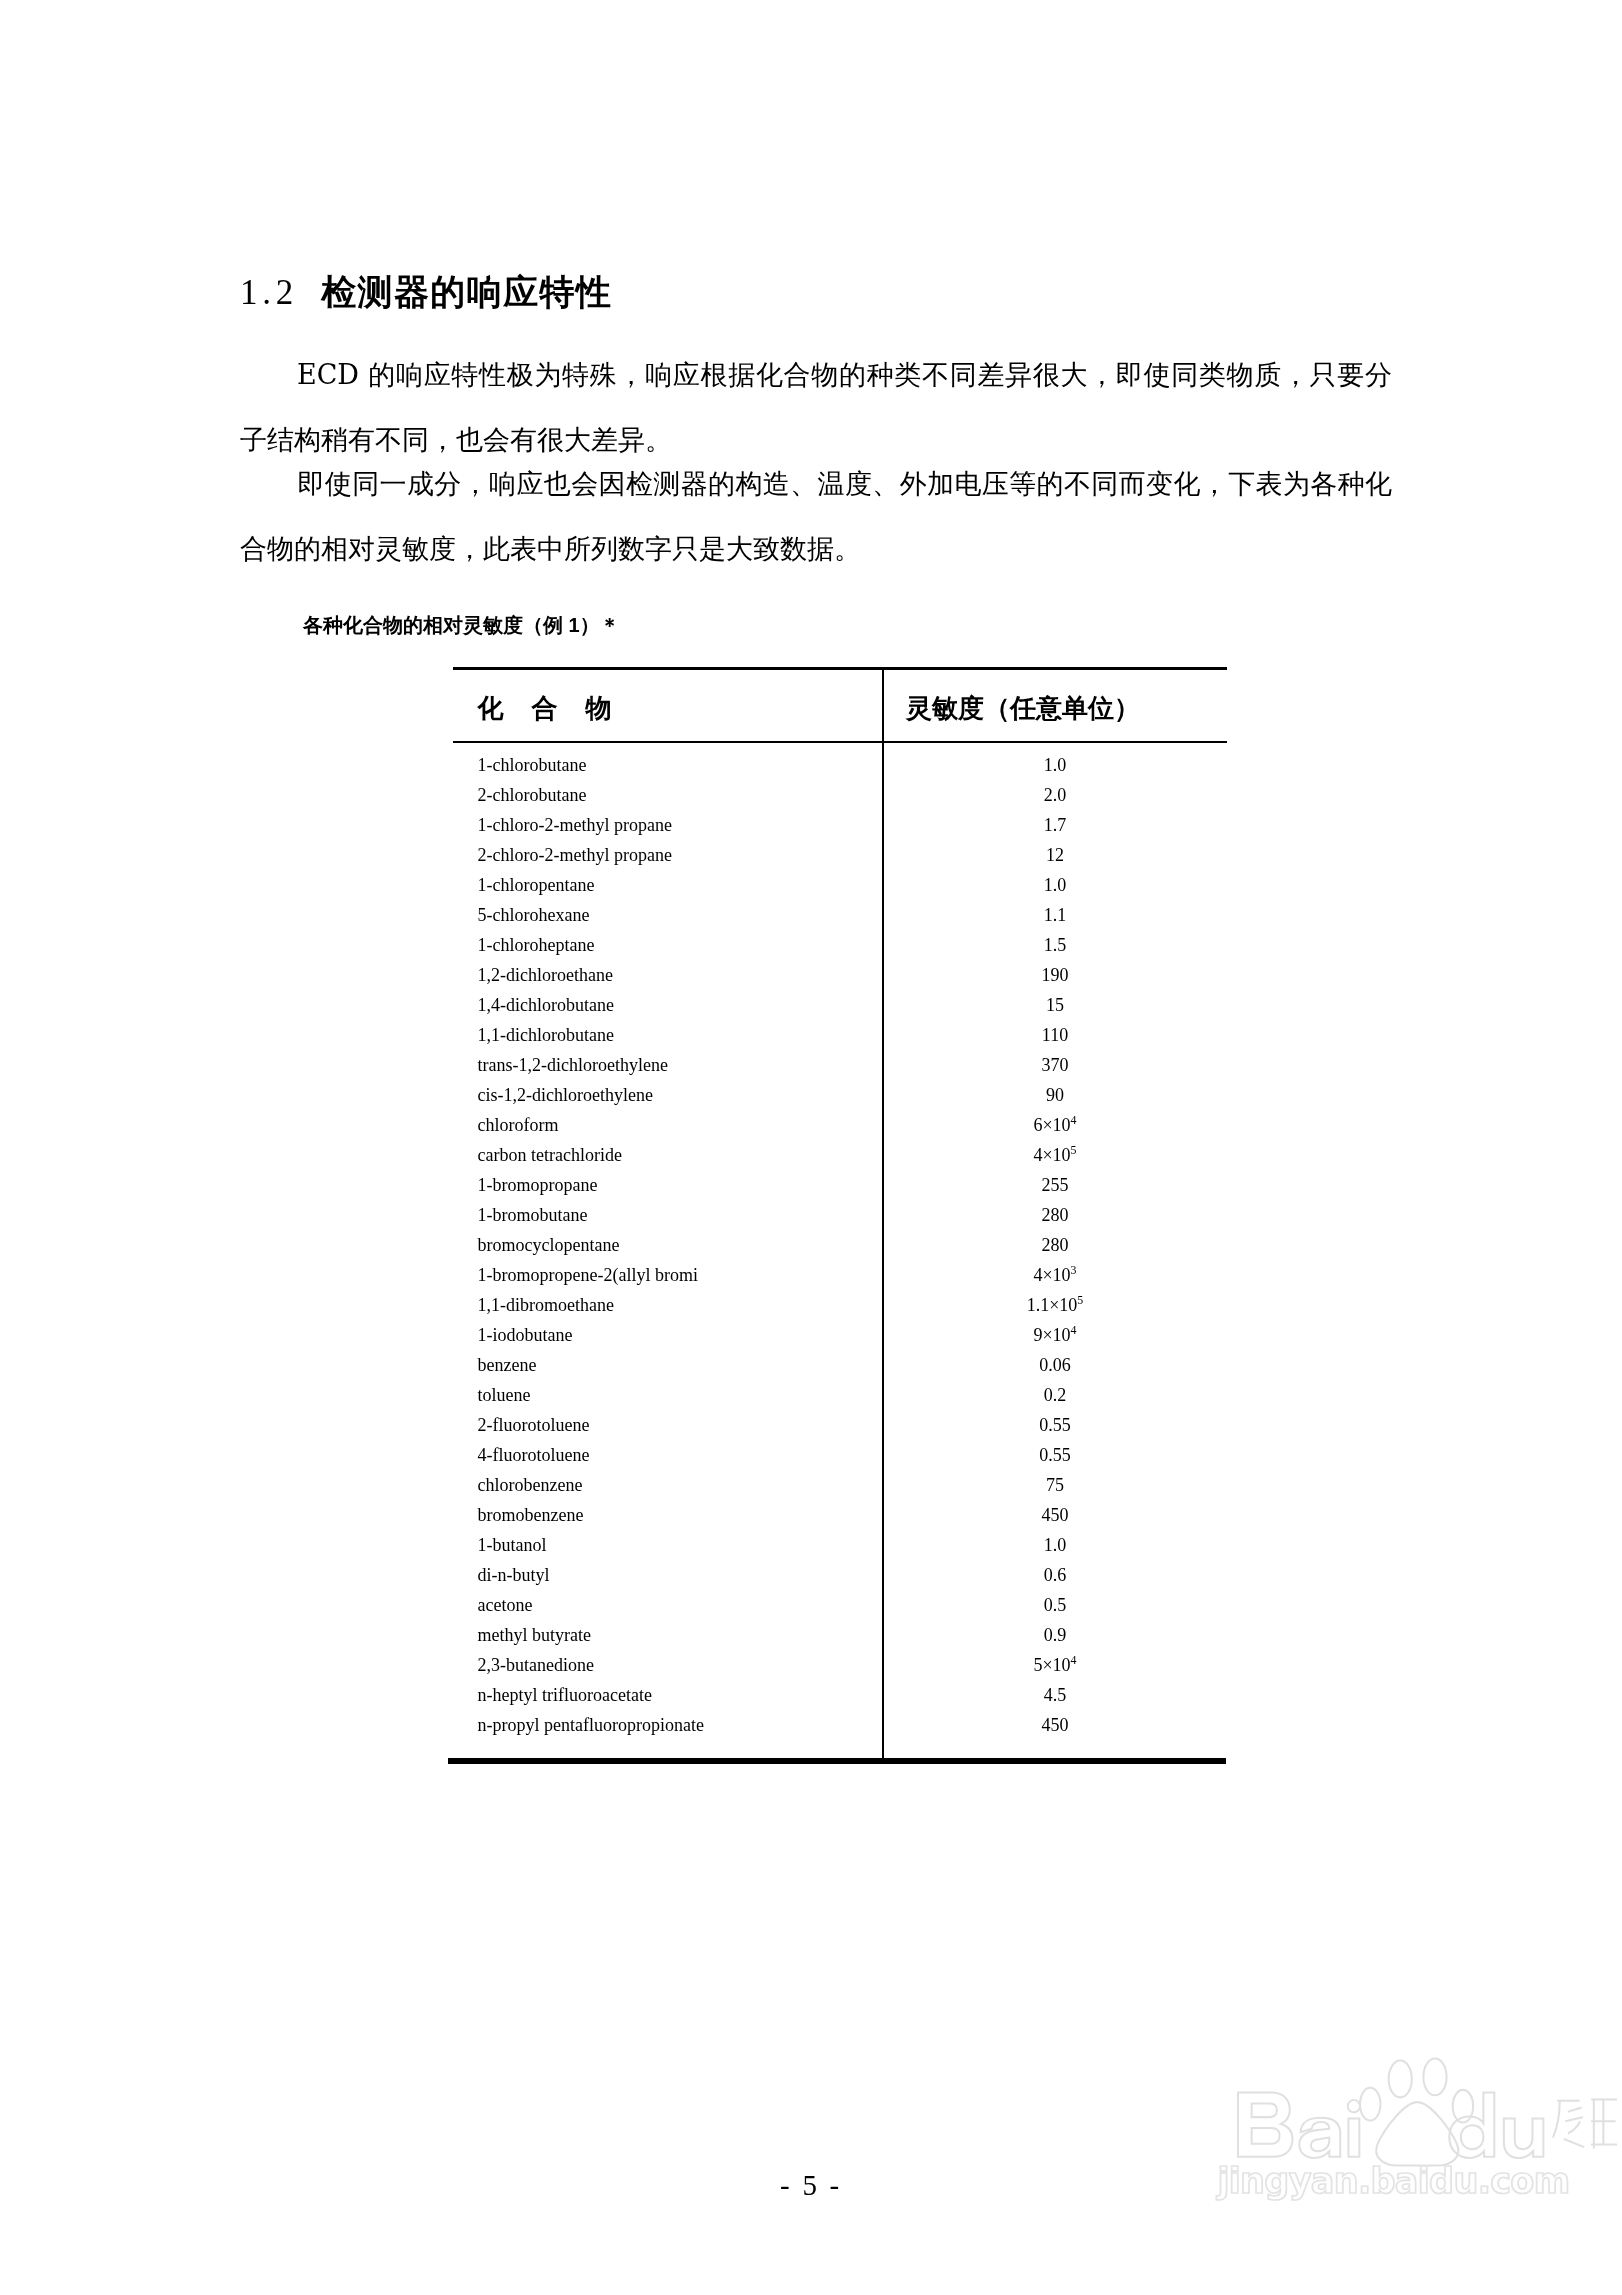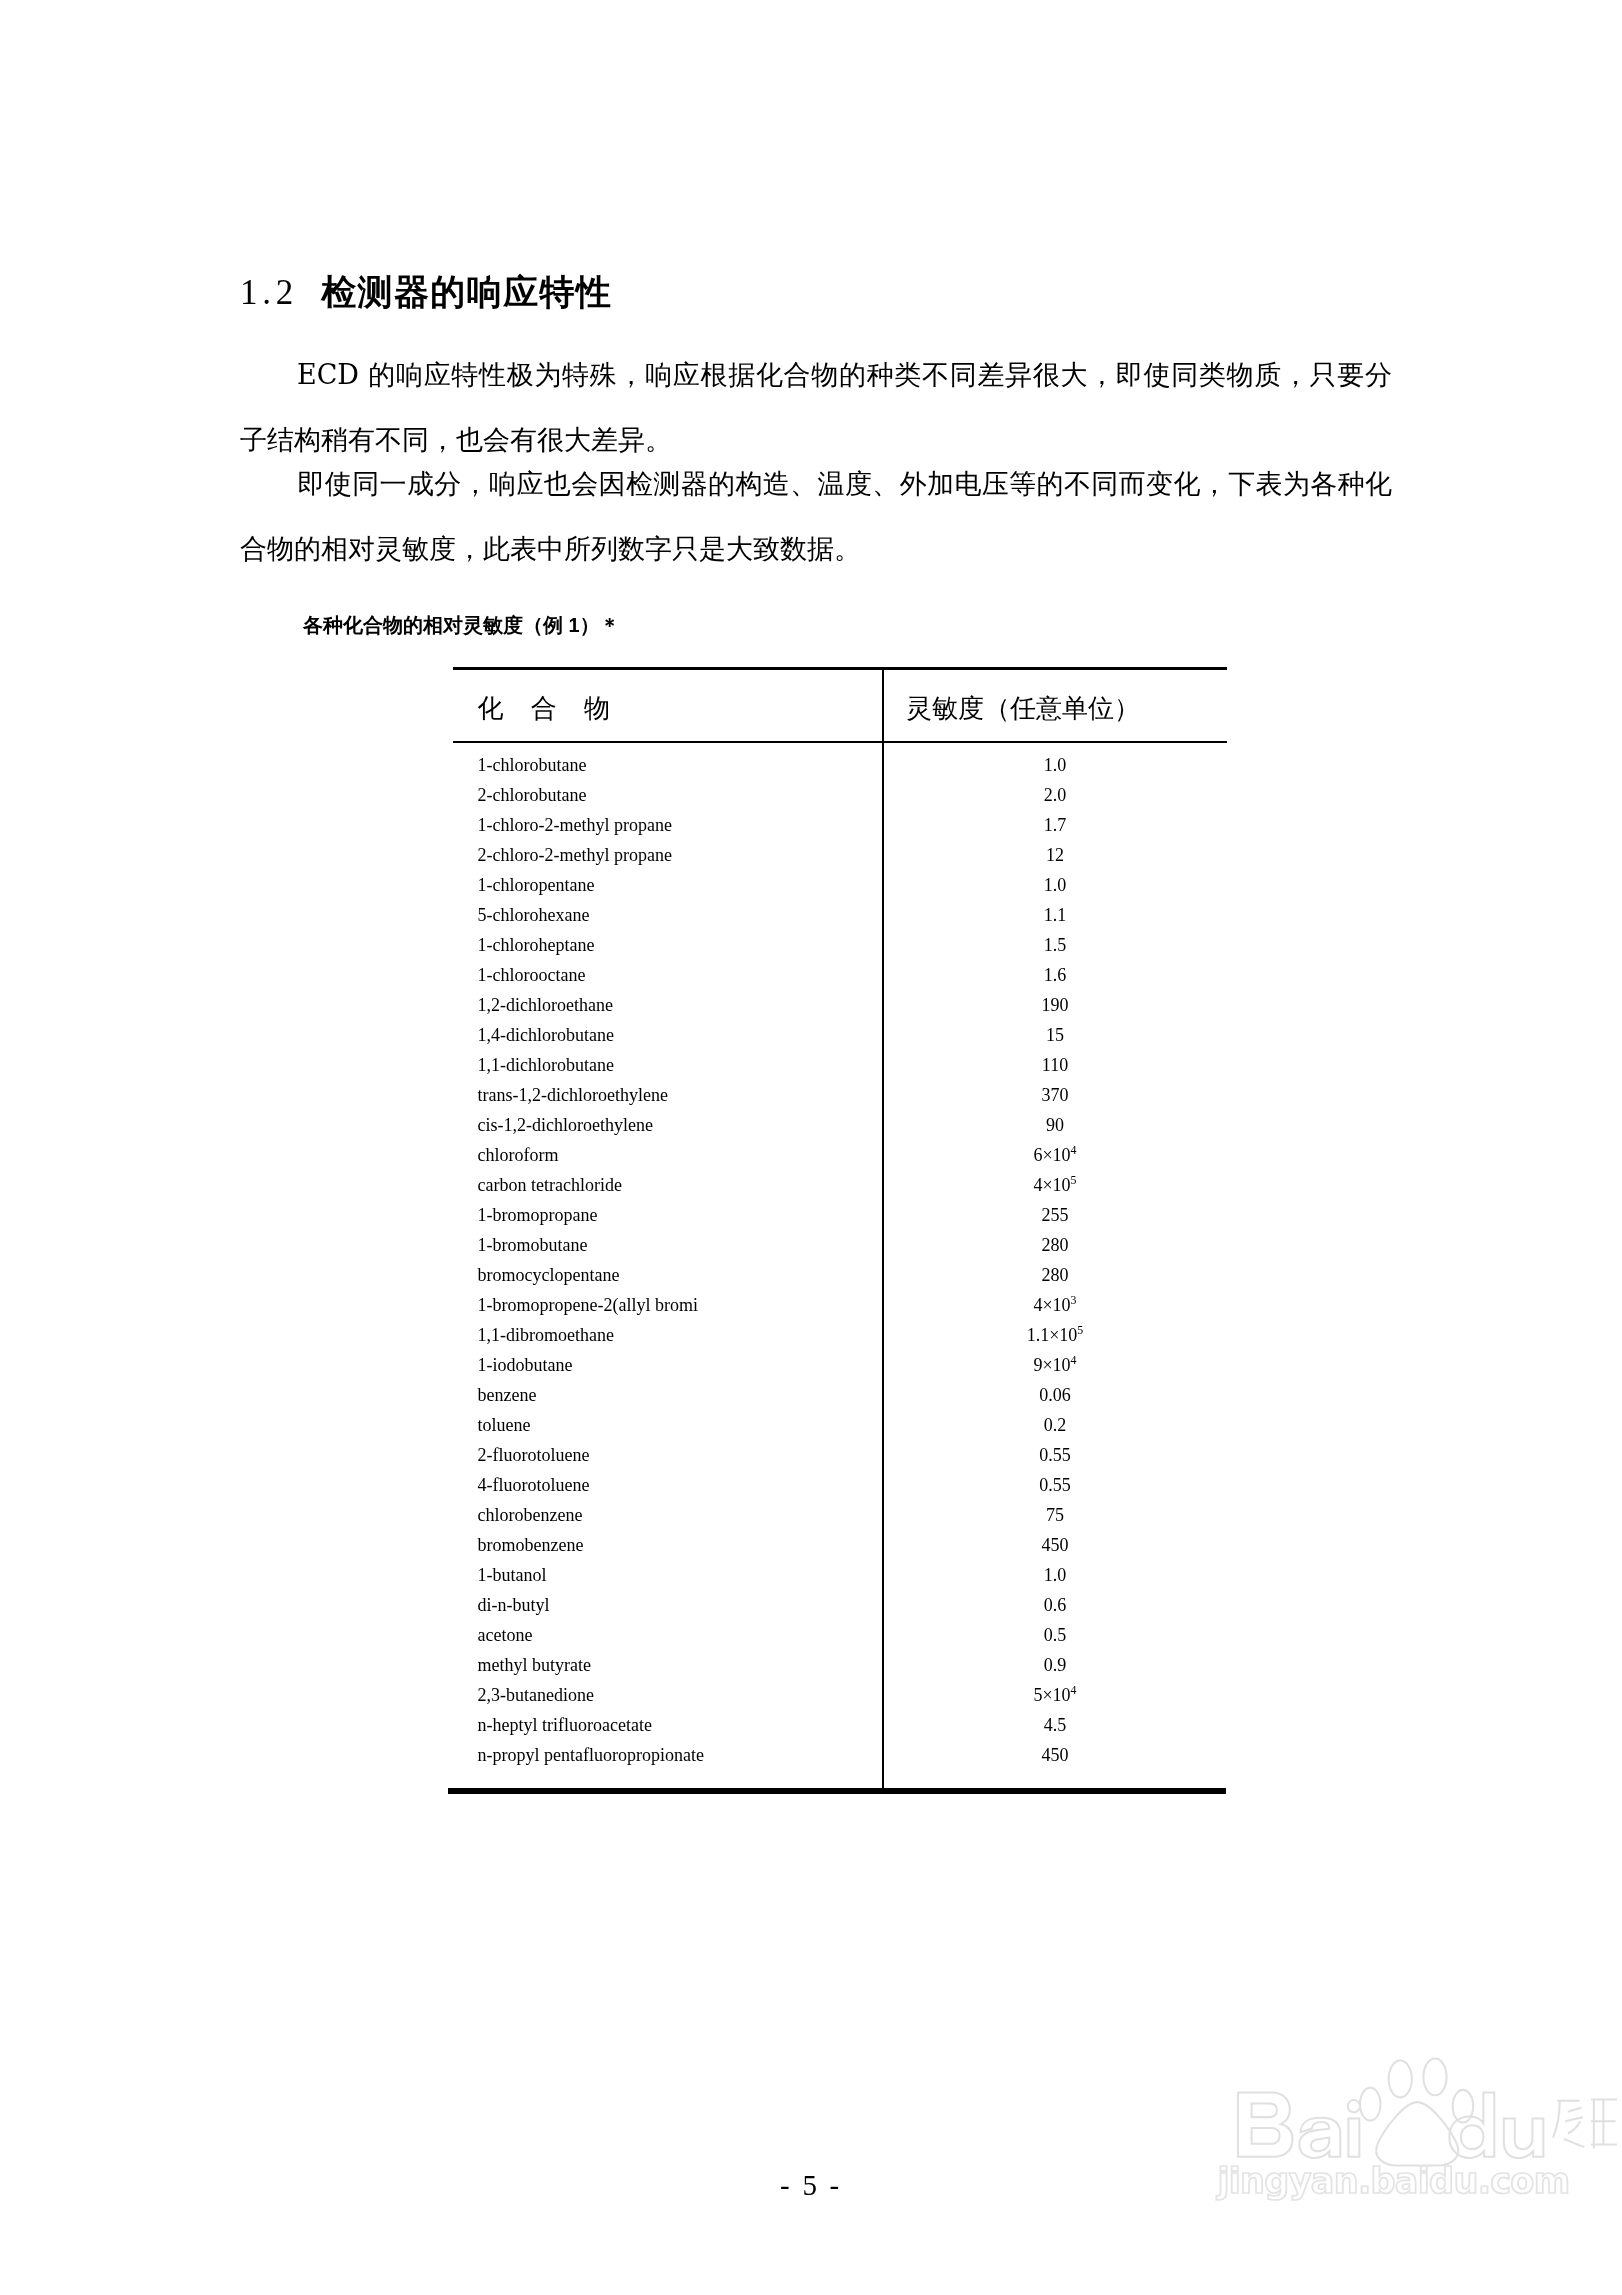--- a/index.html
+++ b/index.html
@@ -108,21 +108,21 @@
   }
   .head-row {
     position: relative;
     height: 71px;
   }
   .head-row .vdivider { left: 429px; }
   .head-cell {
     position: absolute;
     top: 20.4px;
     font-size: 26px;
-    font-weight: normal;
+    font-weight: bold;
     font-family: "DejaVu Sans", sans-serif;
     white-space: nowrap;
   }
   .head-compound { left: 24.5px; letter-spacing: 9.5px; }
   .head-sensitivity { left: 453px; letter-spacing: 0px; }
 
   .rows-area {
     position: relative;
     padding-top: 6.8px;
     padding-bottom: 17.7px;
@@ -252,24 +252,20 @@
           </div>
           <div class="trow">
             <div class="cell-name">5-chlorohexane</div>
             <div class="cell-value">1.1</div>
           </div>
           <div class="trow">
             <div class="cell-name">1-chloroheptane</div>
             <div class="cell-value">1.5</div>
           </div>
           <div class="trow">
-            <div class="cell-name">1-chlorooctane</div>
-            <div class="cell-value">1.6</div>
-          </div>
-          <div class="trow">
             <div class="cell-name">1,2-dichloroethane</div>
             <div class="cell-value">190</div>
           </div>
           <div class="trow">
             <div class="cell-name">1,4-dichlorobutane</div>
             <div class="cell-value">15</div>
           </div>
           <div class="trow">
             <div class="cell-name">1,1-dichlorobutane</div>
             <div class="cell-value">110</div>

